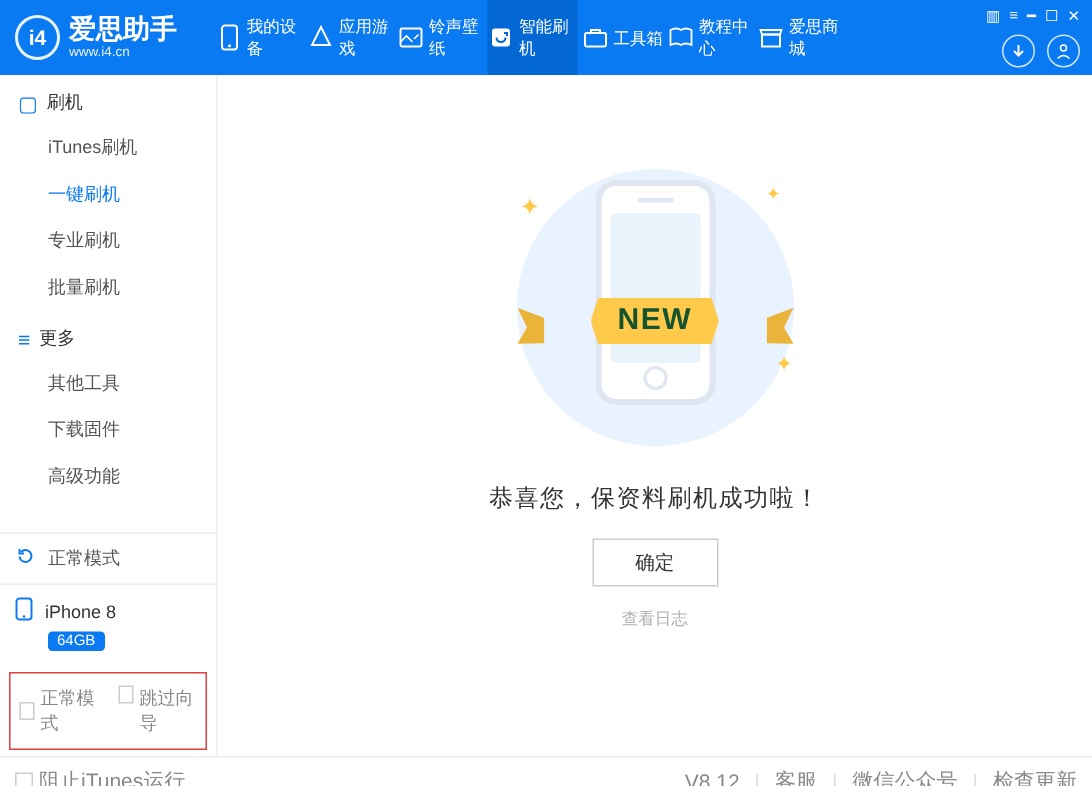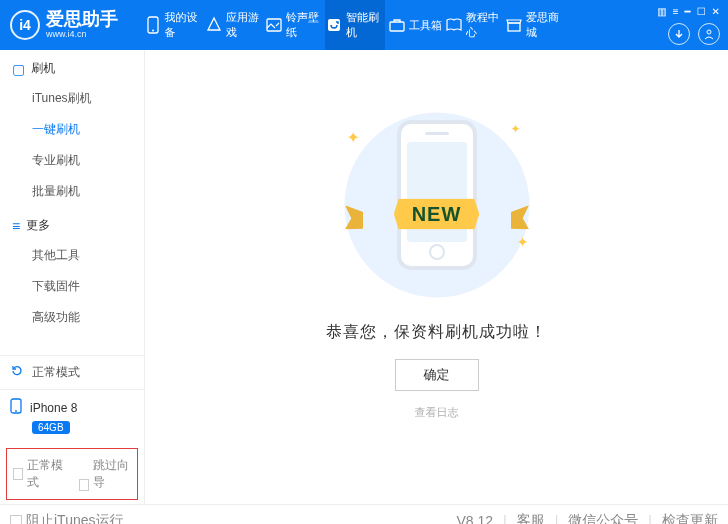--- a/index.html
+++ b/index.html
@@ -239,21 +239,21 @@
         <span>iPhone 8</span>
       </div>
       <span class="badge">64GB</span>
     </div>
 
     <div class="redbox">
       <label style="display:flex;align-items:center;gap:4px;">
         <span class="ck"></span>
         <span>正常模式</span>
       </label>
-      <label style="display:flex;align-items:flex-end;gap:4px;">
+      <label style="display:flex;align-items:flex-start;gap:4px;">
         <span class="ck"></span>
         <span>跳过向导</span>
       </label>
     </div>
   </div>
 
   <div class="main">
     <div class="illus">
       <div class="disc"></div>
       <span class="star" style="left:20px;top:28px;font-size:16px;">✦</span>

